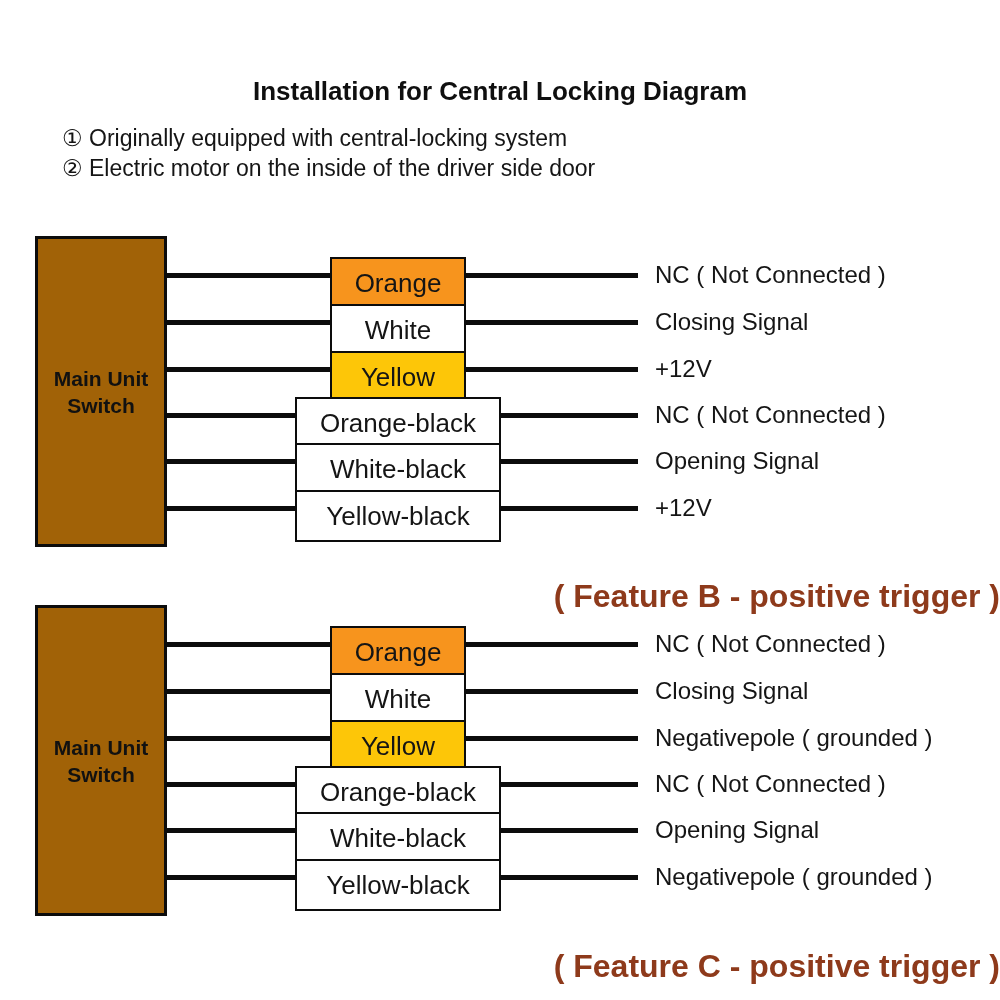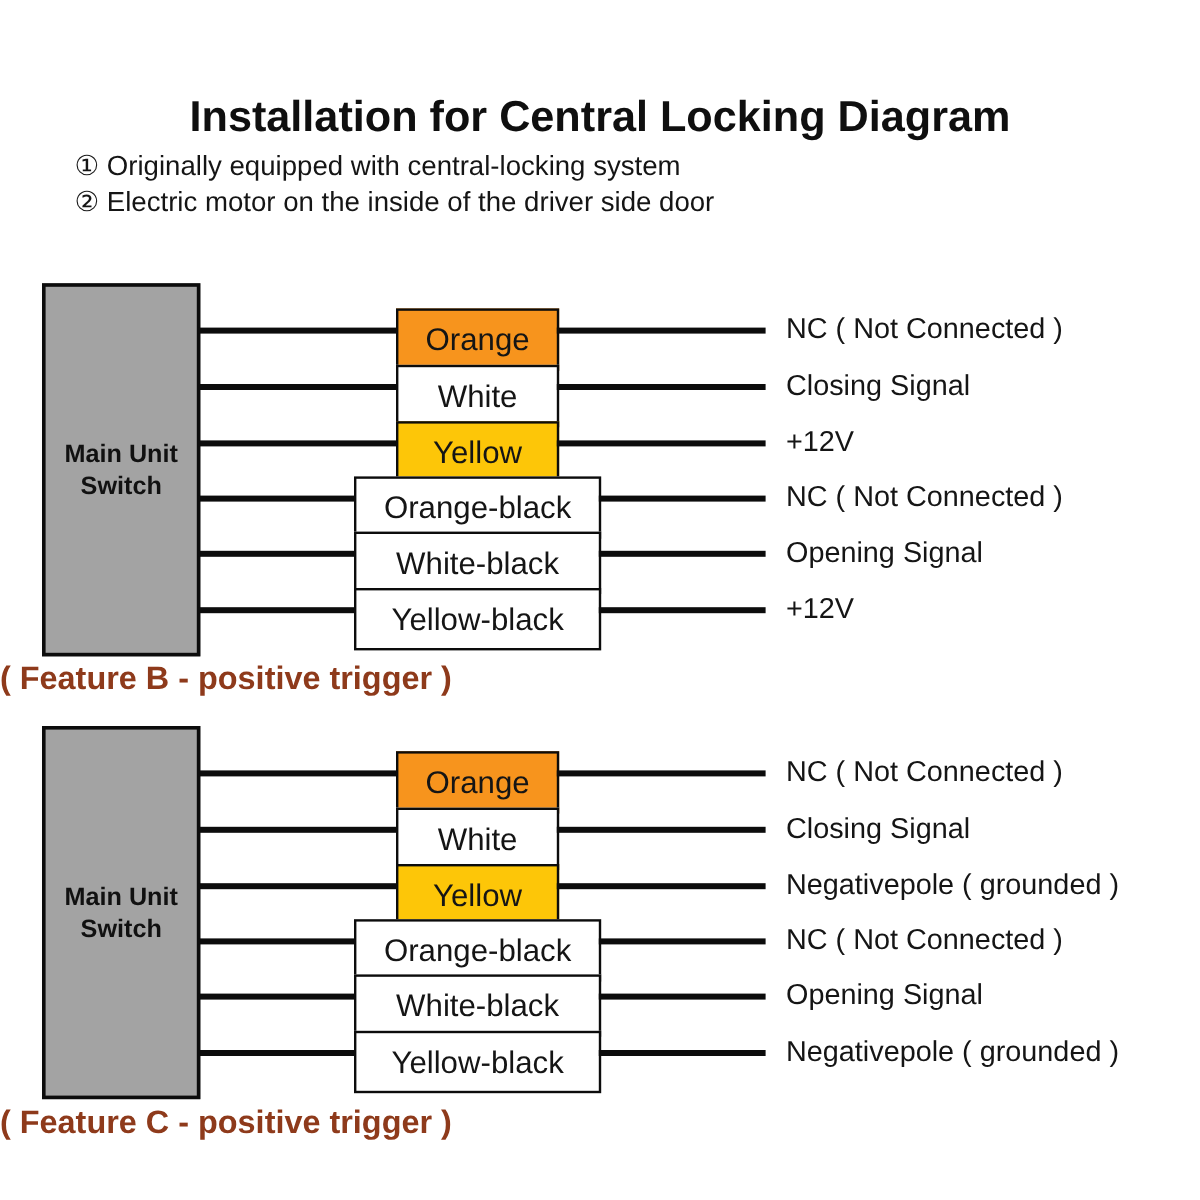--- a/index.html
+++ b/index.html
@@ -9,21 +9,21 @@
     height: 1000px;
     background: #ffffff;
     font-family: "Liberation Sans", sans-serif;
     color: #111111;
     overflow: hidden;
   }
   .title {
     position: absolute;
     top: 76px; left: 0; width: 100%;
     text-align: center;
-    font-size: 36px;
+    font-size: 26px;
     font-weight: bold;
     color: #0f0f0f;
   }
   .notes {
     position: absolute;
     left: 62px; top: 123px;
     font-size: 23px;
     line-height: 30px;
     color: #151515;
     white-space: nowrap;
@@ -33,21 +33,21 @@
     left: 0; width: 1000px; height: 311px;
   }
   #diagram-b { top: 236px; }
   #diagram-c { top: 605px; }
   .main-box {
     position: absolute;
     left: 35px; top: 0;
     width: 132px; height: 311px;
     box-sizing: border-box;
     border: 3px solid #0c0c0c;
-    background: #a3a3a3;
+    background: #a16207;
     display: flex;
     flex-direction: column;
     align-items: center;
     justify-content: center;
     font-size: 21px;
     font-weight: bold;
     line-height: 27px;
   }
   .row { position: absolute; left: 0; width: 100%; height: 36px; }
   .r0 { top: 21px; }
@@ -82,23 +82,24 @@
     left: 655px; top: 0; height: 36px;
     display: flex;
     align-items: center;
     font-size: 24px;
     color: #151515;
     white-space: nowrap;
   }
   .caption {
     position: absolute;
     left: 0; width: 100%;
-    text-align: left;
-    font-size: 27px;
+    text-align: right;
+    font-size: 32px;
     font-weight: bold;
+    margin-top: 28px;
   }
   #caption-b { top: 550px; }
   #caption-c { top: 920px; }
 </style>
 </head>
 <body>
 
 <div id="page">
 
   <div class="title">Installation for Central Locking Diagram</div>

